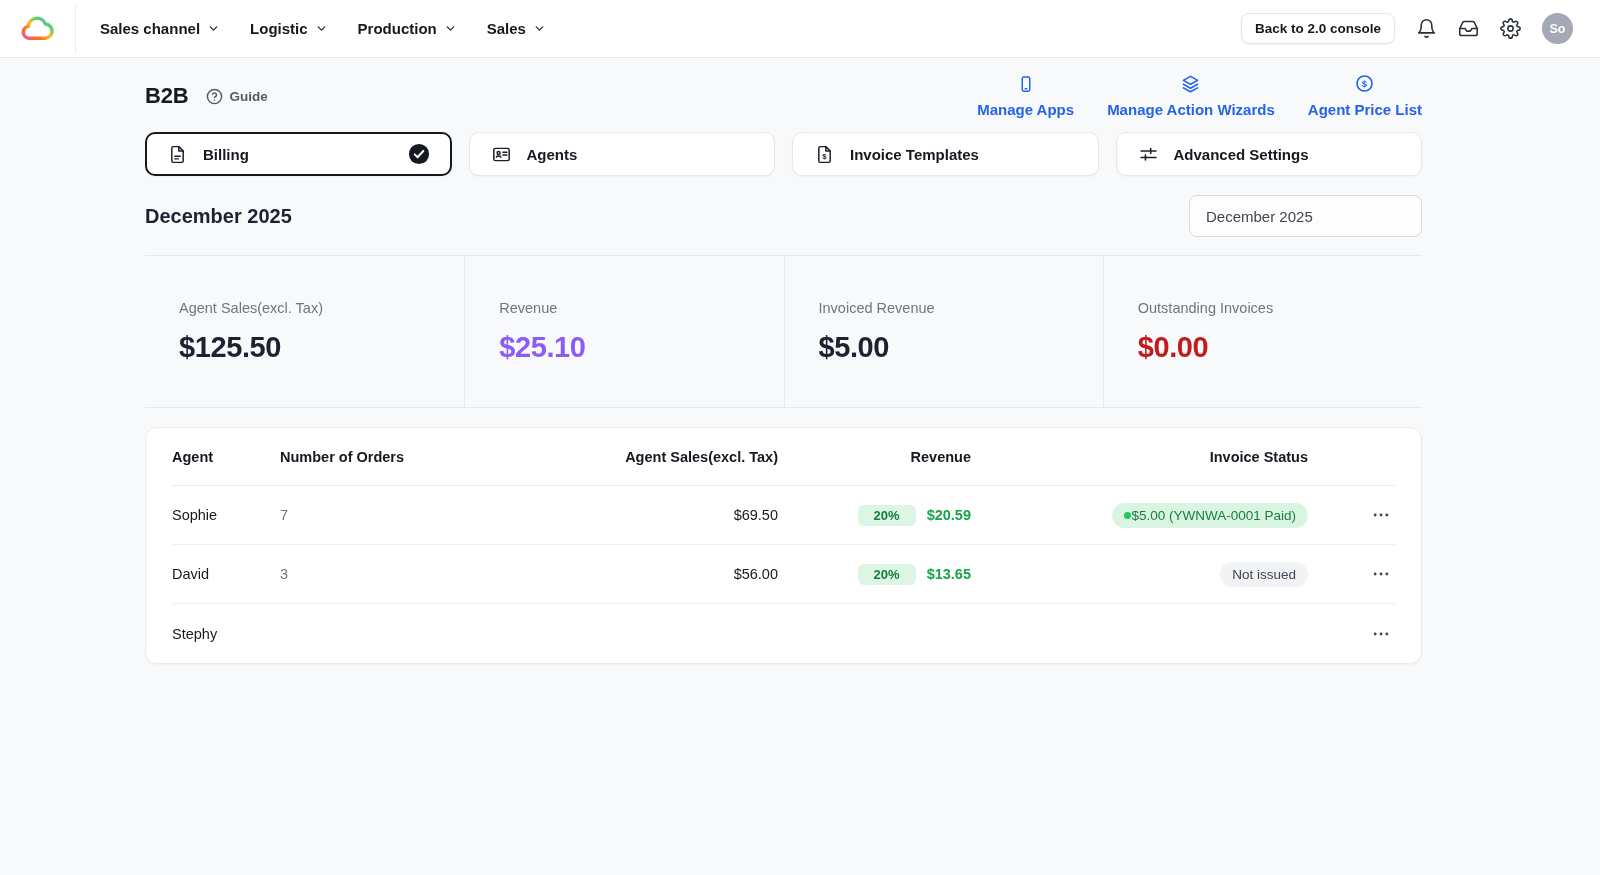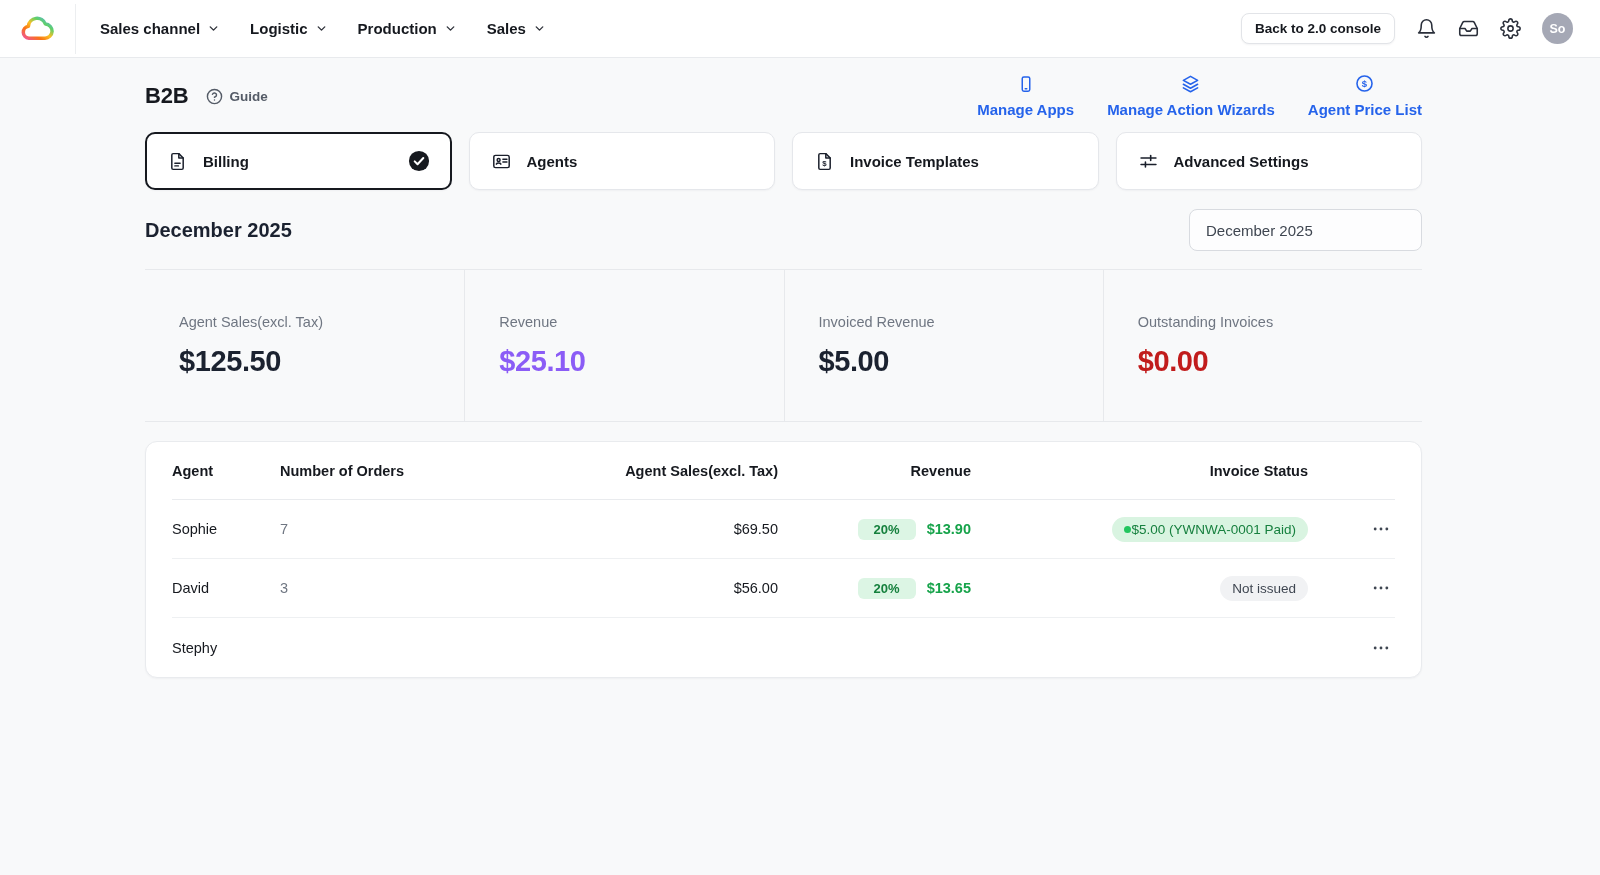--- a/index.html
+++ b/index.html
@@ -50,21 +50,21 @@
   .page-header { display:flex; align-items:center; margin-top:23px; height:30px; }
   .page-title { font-size:22px; font-weight:700; color:#16191f; letter-spacing:-0.2px; }
   .guide { display:flex; align-items:center; gap:6px; margin-left:18px; color:#545b66; font-size:13.5px; font-weight:600; cursor:pointer; }
   .header-links { margin-left:auto; display:flex; align-items:center; gap:33px; }
   .hlink { display:flex; align-items:center; gap:8px; color:#2563eb; font-size:15px; font-weight:700; cursor:pointer;flex-direction:column; }
 
   
   .tabs { display:grid; grid-template-columns:repeat(4,1fr); gap:17px; margin-top:21px; }
   .tab {
     background:#fff; border:1px solid #e5e7eb; border-radius:10px;
-    height:58px; display:flex; align-items:center; gap:15px; padding:0 21px;
+    height:44px; display:flex; align-items:center; gap:15px; padding:0 21px;
     font-size:15px; font-weight:700; color:#16191f; cursor:pointer;
     box-shadow:0 1px 2px rgba(16,24,40,.04);
   }
   .tab.selected { border:2px solid #16191f; padding:0 20px; }
   .tab .check { margin-left:auto; }
   .tab-icon { color:#1a1f2b; }
 
   
   .period-row { display:flex; align-items:center; justify-content:space-between; margin-top:19px; }
   .period-heading { font-size:20px; font-weight:700; color:#1b2230; margin:0; }
@@ -336,21 +336,21 @@
       <div class="cell-right">Revenue</div>
       <div class="cell-right">Invoice Status</div>
       <div></div>
     </div>
 
     <div class="trow body-row">
       <div class="agent-name">Sophie</div>
       <div class="orders">7</div>
       <div class="cell-right money">$69.50</div>
       <div class="cell-right">
-        <span class="pct-pill">20%</span><span class="rev-green">$13.90</span>
+        <span class="pct-pill">20%</span><span class="rev-green">$20.59</span>
       </div>
       <div class="cell-right">
         <span class="badge paid">
           <span class="dot"></span>
           <span>$5.00  (YWNWA-0001 Paid)</span>
         </span>
       </div>
       <div class="actions-cell">
         <button class="kebab">
           <svg width="20" height="20" viewBox="0 0 24 24" fill="currentColor">

